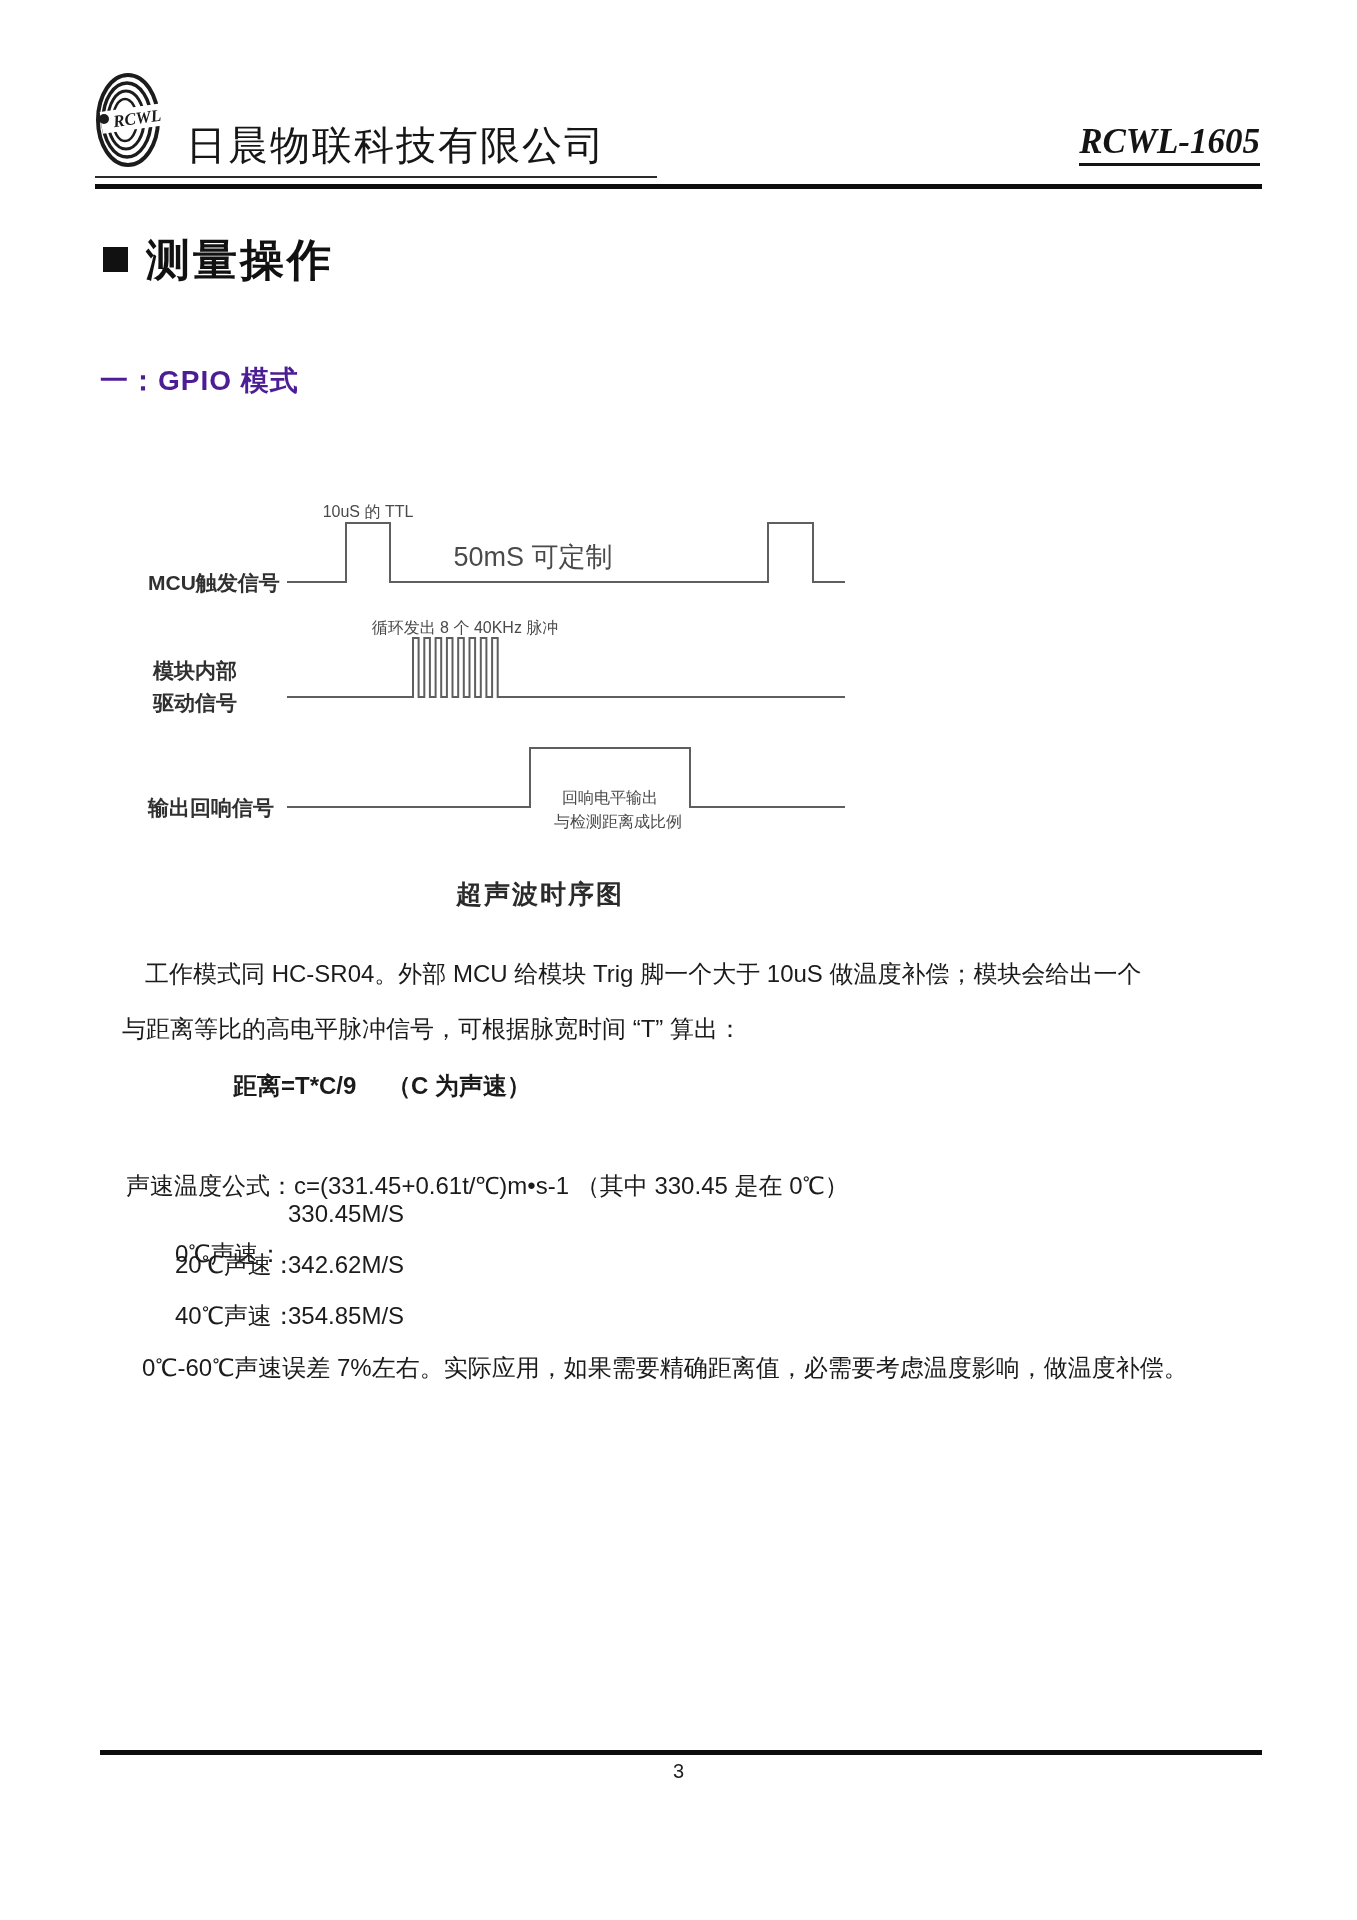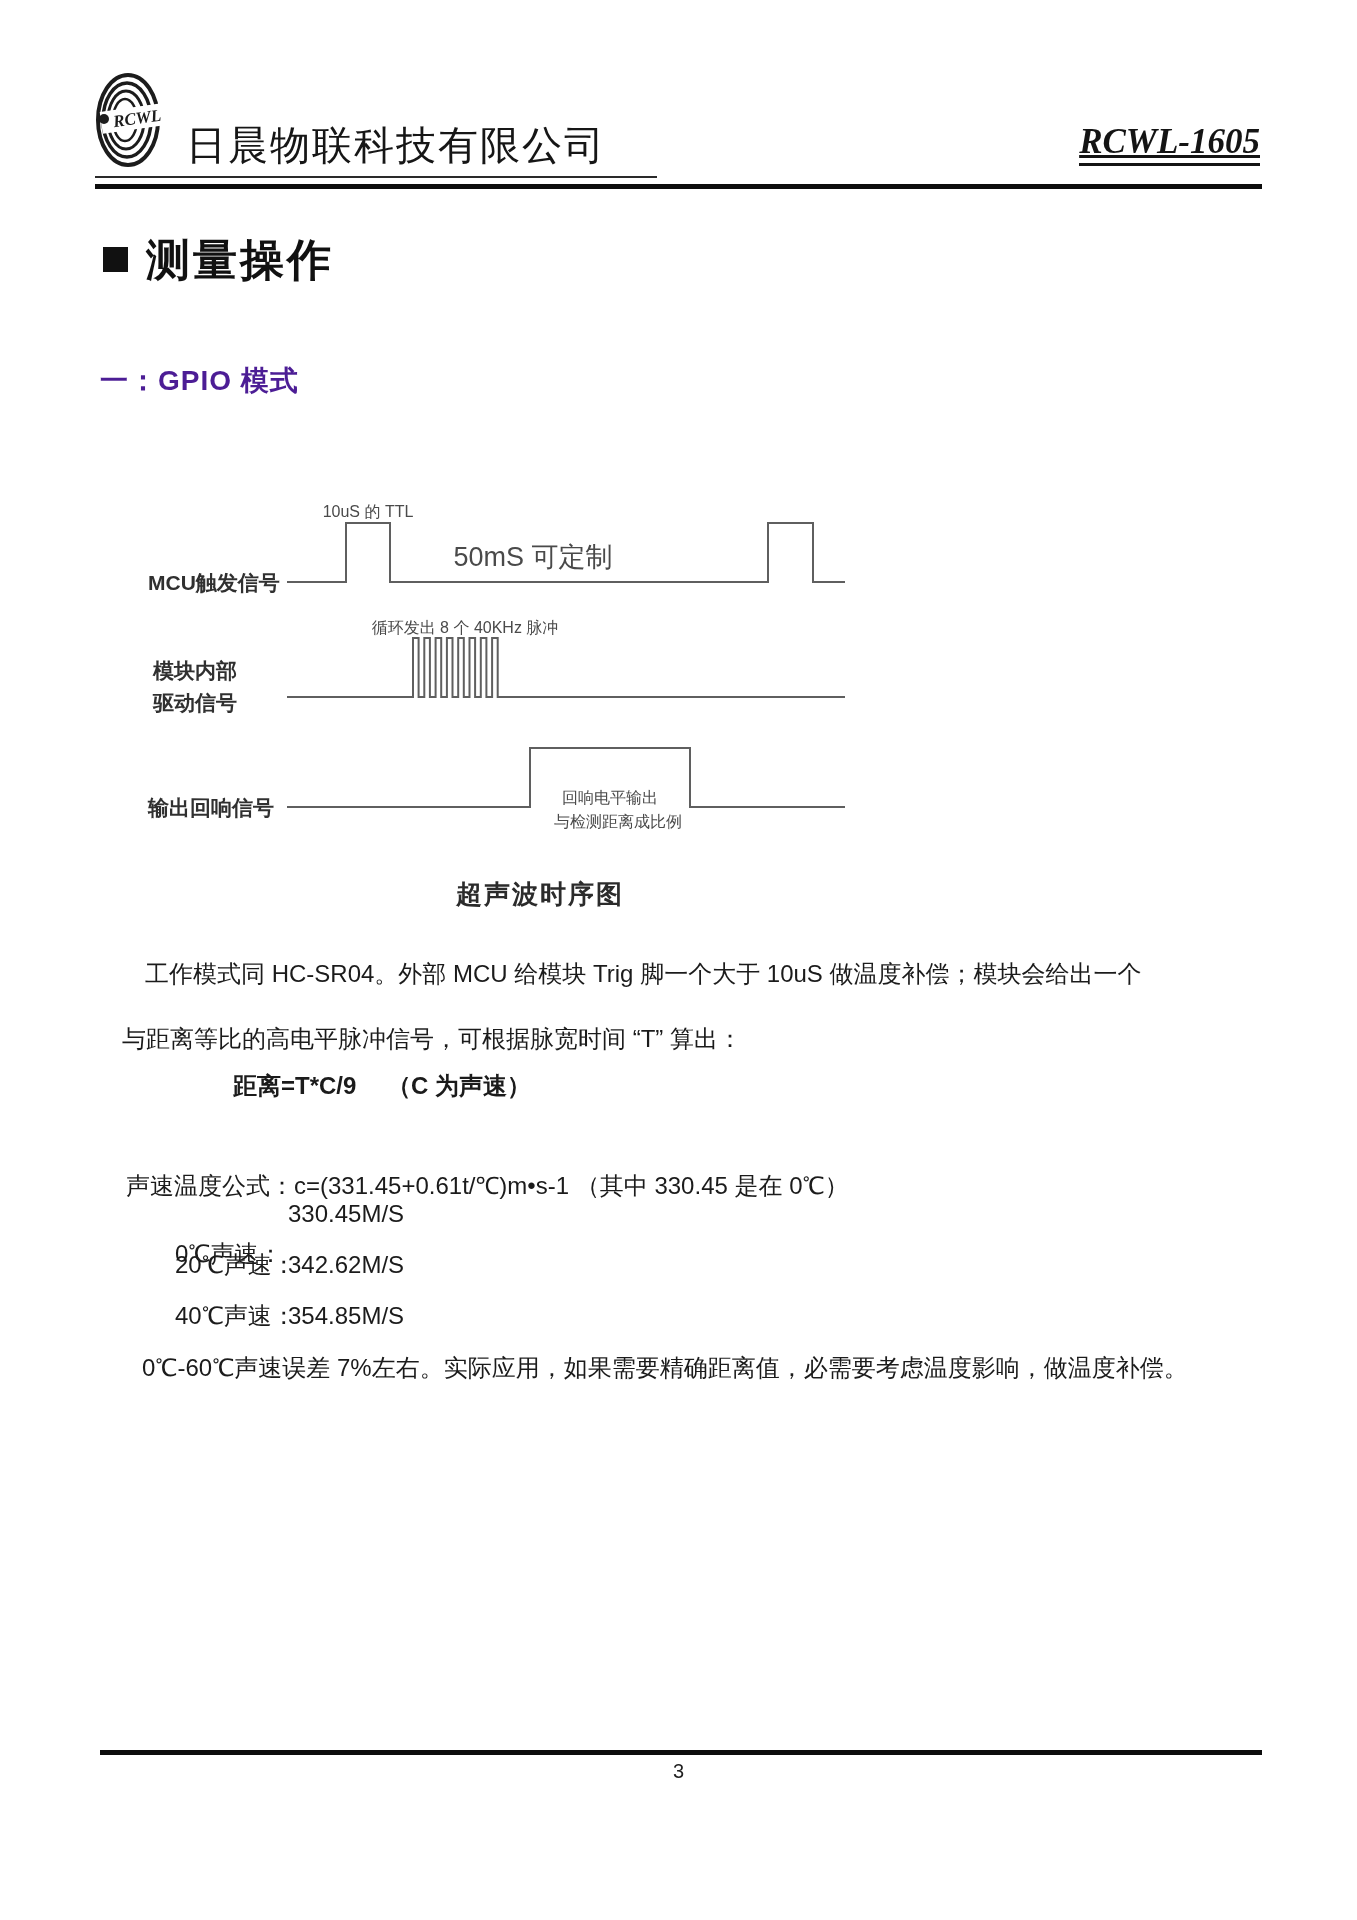--- a/index.html
+++ b/index.html
@@ -20,21 +20,20 @@
     font-weight:500;
   }
   .model-name{
     font-family:"Liberation Serif", serif;
     font-style:italic;
     font-size:35px;
     font-weight:600;
     color:#141414;
     border-bottom:3px solid #141414;
     padding-bottom:2px;
-    text-decoration:underline;
   }
   .rule-thin{height:0;border-top:2px solid #2a2a2a;}
   .rule-thick{background:#0d0d0d;height:5px;}
   .section-heading{display:flex;align-items:flex-start;gap:18px;}
   .section-bullet{
     width:25px;height:25px;background:#111;margin-top:7px;flex:0 0 auto;
   }
   .section-title{
     font-size:44px;font-weight:bold;color:#111;letter-spacing:3px;line-height:40px;
   }
@@ -96,21 +95,21 @@
 
     <text x="28" y="400" class="diag-label">输出回响信号</text>
     <polyline class="sig-line" points="167,392 410,392 410,333 570,333 570,392 725,392"></polyline>
     <text x="490" y="388" class="diag-ann" text-anchor="middle">回响电平输出</text>
     <text x="498" y="412" class="diag-ann" text-anchor="middle">与检测距离成比例</text>
 
     <text x="420" y="488" class="diag-caption" text-anchor="middle">超声波时序图</text>
   </svg>
 
   <div class="abs body-text" style="left:145px;top:958px;">工作模式同 HC-SR04。外部 MCU 给模块 Trig 脚一个大于 10uS 做温度补偿；模块会给出一个</div>
-  <div class="abs body-text" style="left:122px;top:1013px;margin-top:10px;">与距离等比的高电平脉冲信号，可根据脉宽时间 “T” 算出：</div>
+  <div class="abs body-text" style="left:122px;top:1013px;">与距离等比的高电平脉冲信号，可根据脉宽时间 “T” 算出：</div>
 
   <div class="abs body-text bold" style="left:233px;top:1070px;">距离=T*C/9　 （C 为声速）</div>
 
   <div class="abs body-text" style="left:126px;top:1130px;margin-top:40px;">声速温度公式：c=(331.45+0.61t/℃)m•s-1 （其中 330.45 是在 0℃）</div>
 
   <div class="abs body-text" style="left:175px;top:1198px;margin-top:40px;">0℃声速：</div>
   <div class="abs body-text" style="left:288px;top:1198px;">330.45M/S</div>
 
   <div class="abs body-text" style="left:175px;top:1249px;">20℃声速：</div>
   <div class="abs body-text" style="left:288px;top:1249px;">342.62M/S</div>

